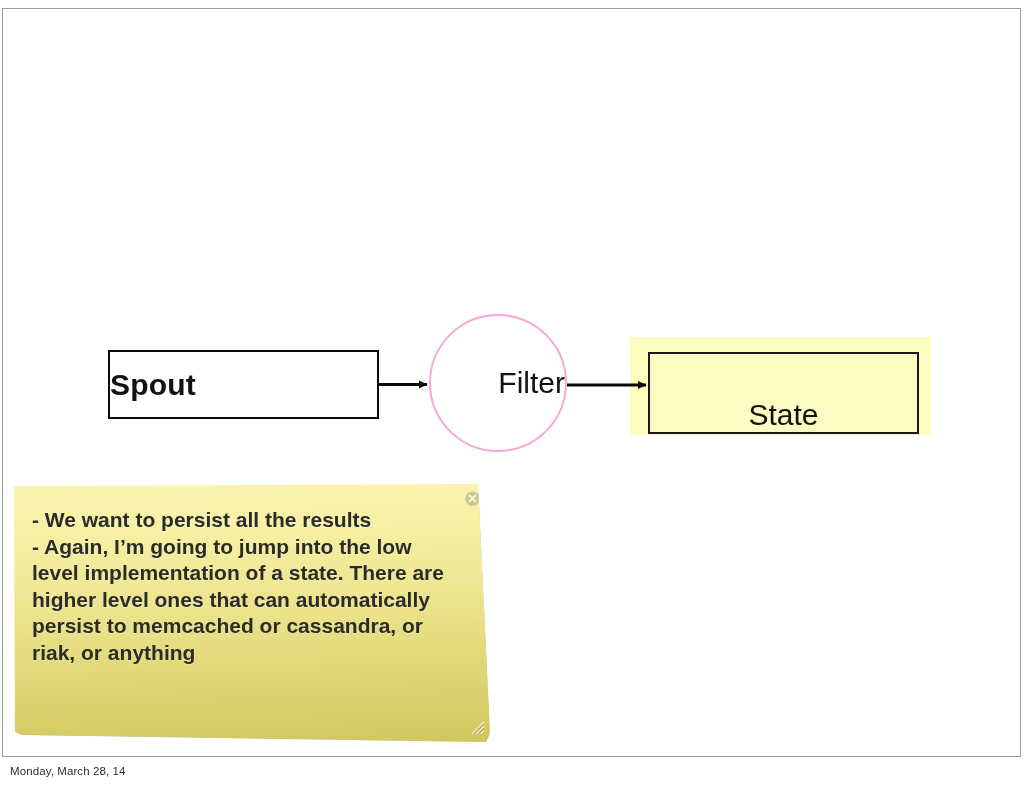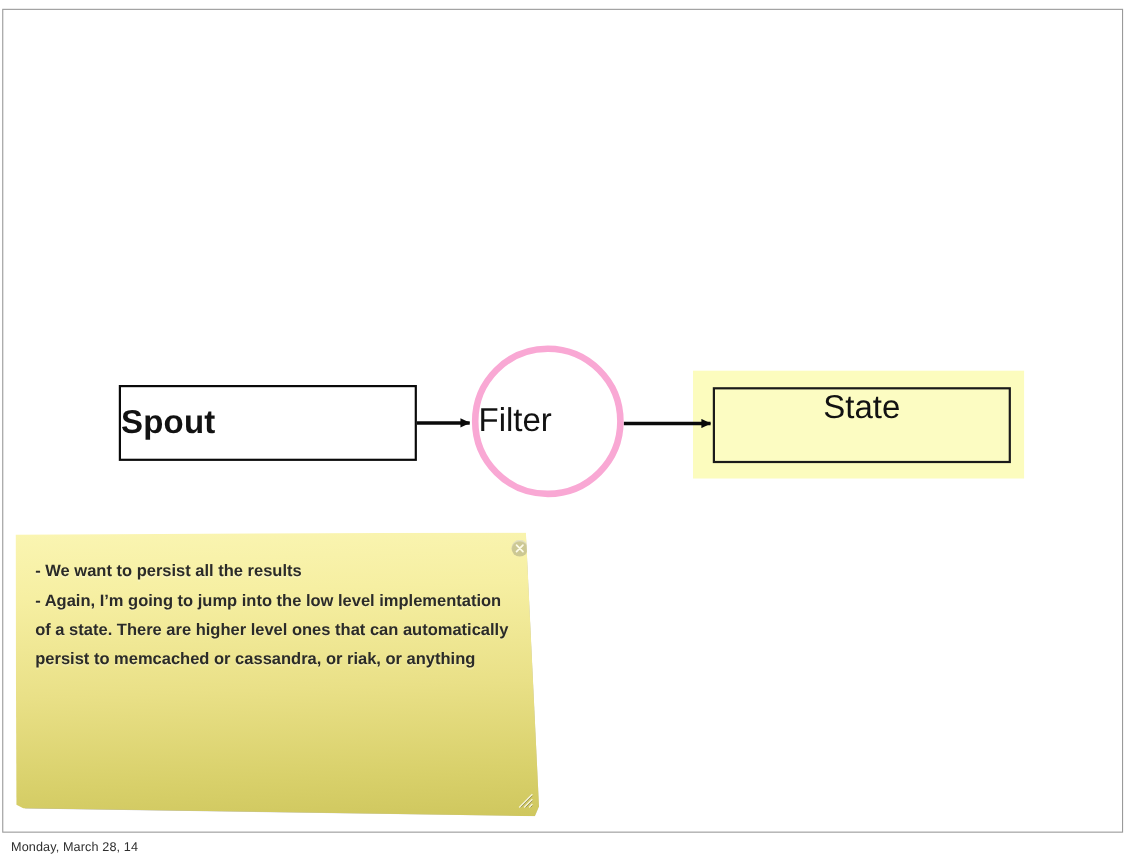--- a/index.html
+++ b/index.html
@@ -62,25 +62,25 @@
 
   
   #filter-node {
     position: absolute;
     left: 429px;
     top: 314px;
     width: 138px;
     height: 138px;
     border-radius: 50%;
     background: #ffffff;
-    border: 6px solid #f9a8d4;
+    border: 2px solid #f9a8d4;
     box-sizing: border-box;
     display: flex;
     align-items: center;
-    justify-content: flex-start;
+    justify-content: flex-end;
   }
   #filter-node .node-label {
     font-size: 30px;
     color: #121212;
     font-family: "Liberation Sans", sans-serif;
   }
 
   
   #state-highlight {
     position: absolute;
@@ -88,26 +88,26 @@
     top: 337px;
     width: 301px;
     height: 98px;
     background: #fcfcbe;
   }
   #state-node {
     position: absolute;
     left: 648px;
     top: 352px;
     width: 271px;
-    height: 69px;
+    height: 82px;
     background: #fcfcc2;
     border: 2px solid #1a1a1a;
     box-sizing: border-box;
     display: flex;
-    align-items: flex-start;
+    align-items: flex-end;
     justify-content: center;
   }
   #state-node .node-label {
     font-size: 30px;
     color: #121212;
     font-family: "Liberation Sans", sans-serif;
   }
 
   
   #arrow-layer {
@@ -141,21 +141,21 @@
     clip-path: polygon(0% 0.8%, 97.5% 0%, 100% 96.5%, 99.2% 100%, 1.5% 97.2%, 0.2% 96%);
     background: rgba(90,90,90,0.45);
     filter: blur(4px);
     z-index: 0;
   }
   #note-text {
     position: absolute;
     left: 18px;
     top: 23px;
     width: 432px;
-    font-size: 15px;
+    font-size: 21px;
     line-height: 26.5px;
     font-weight: bold;
     color: #2b2b28;
     font-family: "Liberation Sans", sans-serif;
     white-space: pre-line;
     text-shadow: 0 1px 0 rgba(255,255,255,0.25);
   }
   #note-close-btn {
     position: absolute;
     right: 10px;

